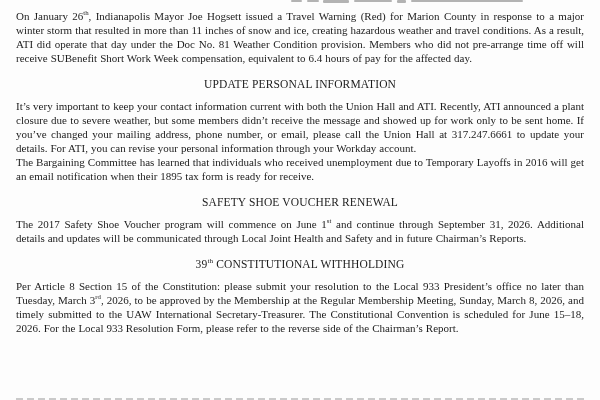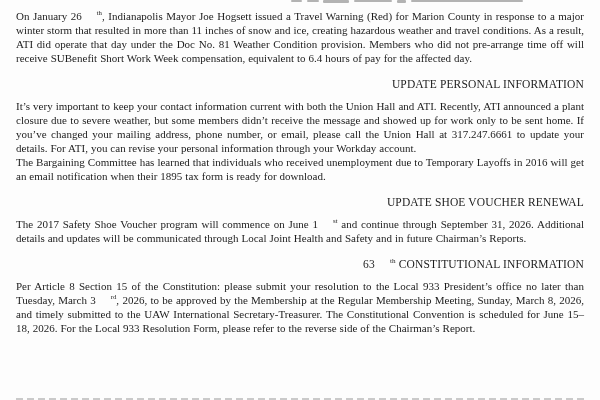--- a/index.html
+++ b/index.html
@@ -29,29 +29,28 @@
     margin: 0;
     word-spacing: 0.02em;
   }
   .para.intro {
     margin-top: 9px;
   }
   .heading {
     font-size: 11.5px;
     line-height: 14px;
     font-weight: bold;
-    text-align: right;
+    text-align: center;
     margin: 12px 0 8px 0;
     letter-spacing: 0.15px;
   }
   sup {
     font-size: 0.62em;
     line-height: 0;
     vertical-align: super;
-    margin-left: 15px;
   }
   b, .run-b { font-weight: normal; }
   
   .cutoff-top {
     position: absolute;
     top: 0; left: 0;
     width: 100%; height: 3px;
   }
   .cutoff-top i {
     position: absolute;
@@ -90,23 +89,23 @@
       <i class="s4"></i>
       <i class="s5"></i>
       <i class="s6"></i>
   </div>
 
   <p class="para intro"><span>On </span><span class="run-b">January 26</span><sup class="run-b">th</sup><span>, Indianapolis Mayor Joe Hogsett issued a Travel Warning (</span><span class="run-b">Red</span><span>) for Marion County in response to a major winter storm that resulted in more than 11 inches of snow and ice, creating hazardous weather and travel conditions.  As a result, ATI did operate that day under the </span><span class="run-b">Doc No. 81 Weather Condition</span><span> provision.  Members who did not pre-arrange time off will receive SUBenefit Short Work Week compensation, equivalent to 6.4 hours of pay for the affected day.</span></p>
 
   <h2 class="heading"><span class="run-b">UPDATE PERSONAL INFORMATION</span></h2>
   <p class="para"><span>It’s very important to keep your contact information current with both the Union Hall and ATI.  Recently, ATI announced a plant closure due to severe weather, but some members didn’t receive the message and showed up for work only to be sent home.  If you’ve changed your mailing address, phone number, or email, please call the </span><span class="run-b">Union Hall at 317.247.6661</span><span> to update your details.  For ATI, you can revise your personal information through your </span><span class="run-b">Workday account</span><span>.</span></p>
 
-  <p class="para"><span>The Bargaining Committee has learned that individuals who received unemployment due to Temporary Layoffs in 2016 will get an email notification when their </span><span class="run-b">1895 tax form</span><span> is ready for download.</span></p>
+  <p class="para"><span>The Bargaining Committee has learned that individuals who received unemployment due to Temporary Layoffs in 2016 will get an email notification when their </span><span class="run-b">1895 tax form</span><span> is ready for receive.</span></p>
 
-  <h2 class="heading"><span class="run-b">UPDATE SHOE VOUCHER RENEWAL</span></h2>
+  <h2 class="heading"><span class="run-b">SAFETY SHOE VOUCHER RENEWAL</span></h2>
   <p class="para"><span>The </span><span class="run-b">2017 Safety Shoe Voucher</span><span> program will commence on June 1</span><sup>st</sup><span> and continue through September 31, 2026.  Additional details and updates will be communicated through Local Joint Health and Safety and in future Chairman’s Reports.</span></p>
 
-  <h2 class="heading"><span class="run-b">63</span><sup class="run-b">th</sup><span class="run-b"> CONSTITUTIONAL INFORMATION</span></h2>
+  <h2 class="heading"><span class="run-b">39</span><sup class="run-b">th</sup><span class="run-b"> CONSTITUTIONAL WITHHOLDING</span></h2>
   <p class="para"><span class="run-b">Per Article 8 Section 15</span><span> of the Constitution: please submit your resolution to the Local 933 President’s office no later than Tuesday, </span><span class="run-b">March 3</span><sup class="run-b">rd</sup><span class="run-b">, 2026</span><span>, to be approved by the Membership at the Regular Membership Meeting, Sunday, March 8, 2026, and timely submitted to the UAW International Secretary-Treasurer.  The Constitutional Convention is scheduled for June 15–18, 2026.  </span><span class="run-b">For the Local 933 Resolution Form, please refer to the reverse side of the Chairman’s Report.</span></p>
 
   <div class="cutoff-bottom"></div>
 
 </div>
 
 </body></html>

